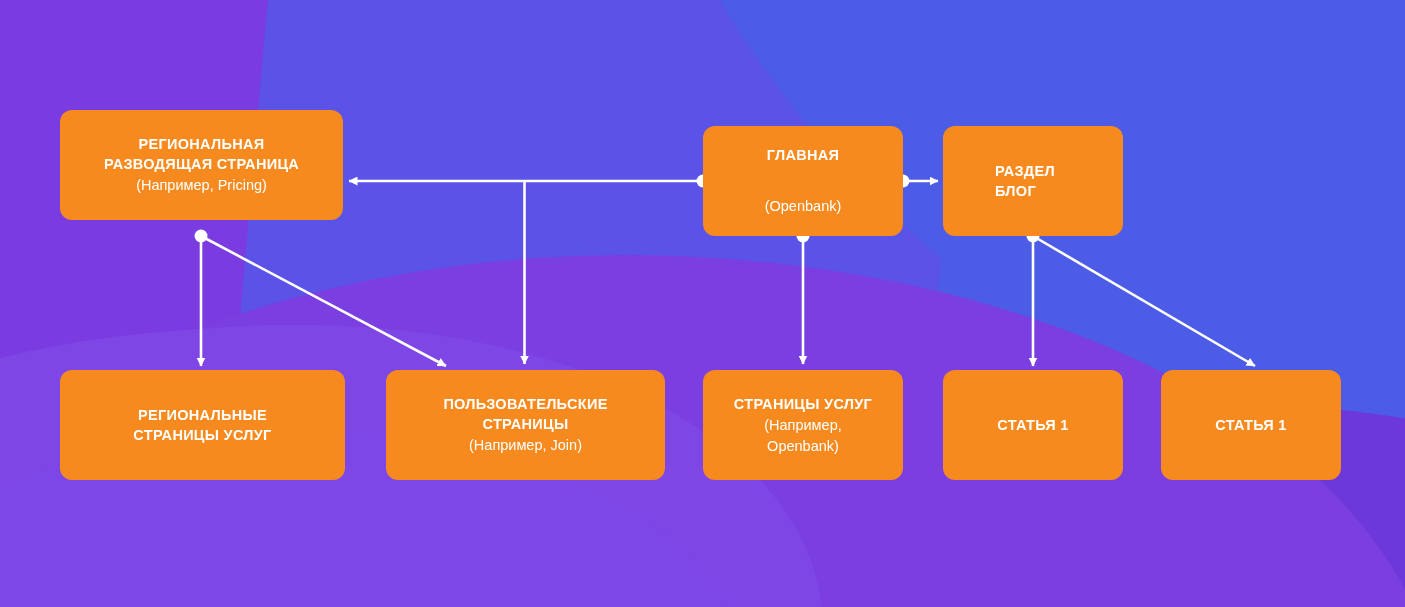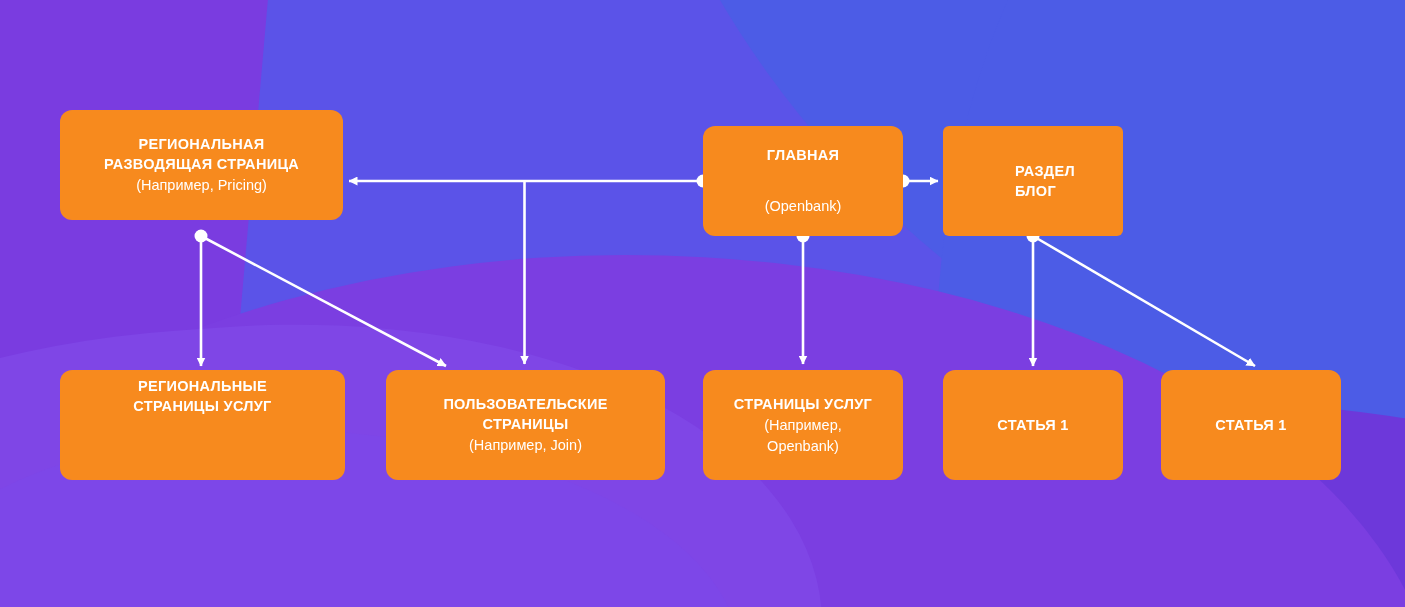--- a/index.html
+++ b/index.html
@@ -89,21 +89,21 @@
     letter-spacing:0.3px;
     white-space:pre-line;
   }
   .node .t2{
     font-size:14.5px;
     font-weight:normal;
     line-height:1.42;
     white-space:pre-line;
     margin-top:1px;
   }
-  .node.left-align{align-items:flex-start;text-align:left;padding-left:72px;border-radius:6px;}
+  .node.left-align{align-items:flex-start;text-align:left;padding-left:52px;}
 </style>
 </head>
 <body>
 
 <div id="stage">
 
   <div class="bg-layer">
     <div class="blob blob-purple-core"></div>
     <div class="blob blob-violet-mid"></div>
     <div class="blob blob-blue-tr"></div>
@@ -171,21 +171,21 @@
   <div class="node" style="left:703px;top:126px;width:200px;height:110px;gap:30px;">
     <div class="t1">ГЛАВНАЯ</div>
     <div class="t2">(Openbank)</div>
   </div>
 
   <div class="node left-align" style="left:943px;top:126px;width:180px;height:110px;">
     <div class="t1">РАЗДЕЛ
 БЛОГ</div>
   </div>
 
-  <div class="node" style="left:60px;top:370px;width:285px;height:110px;justify-content:space-between;">
+  <div class="node" style="left:60px;top:370px;width:285px;height:110px;">
     <div class="t1">РЕГИОНАЛЬНЫЕ
 СТРАНИЦЫ УСЛУГ</div>
   </div>
 
   <div class="node" style="left:386px;top:370px;width:279px;height:110px;">
     <div class="t1">ПОЛЬЗОВАТЕЛЬСКИЕ
 СТРАНИЦЫ</div>
     <div class="t2">(Например, Join)</div>
   </div>
 

